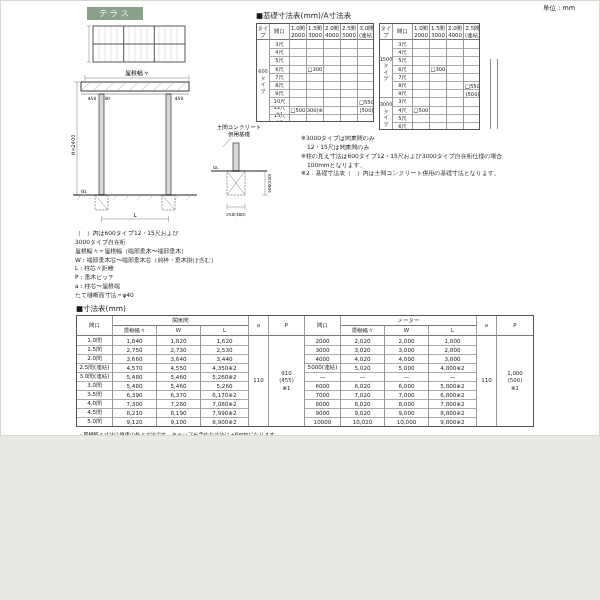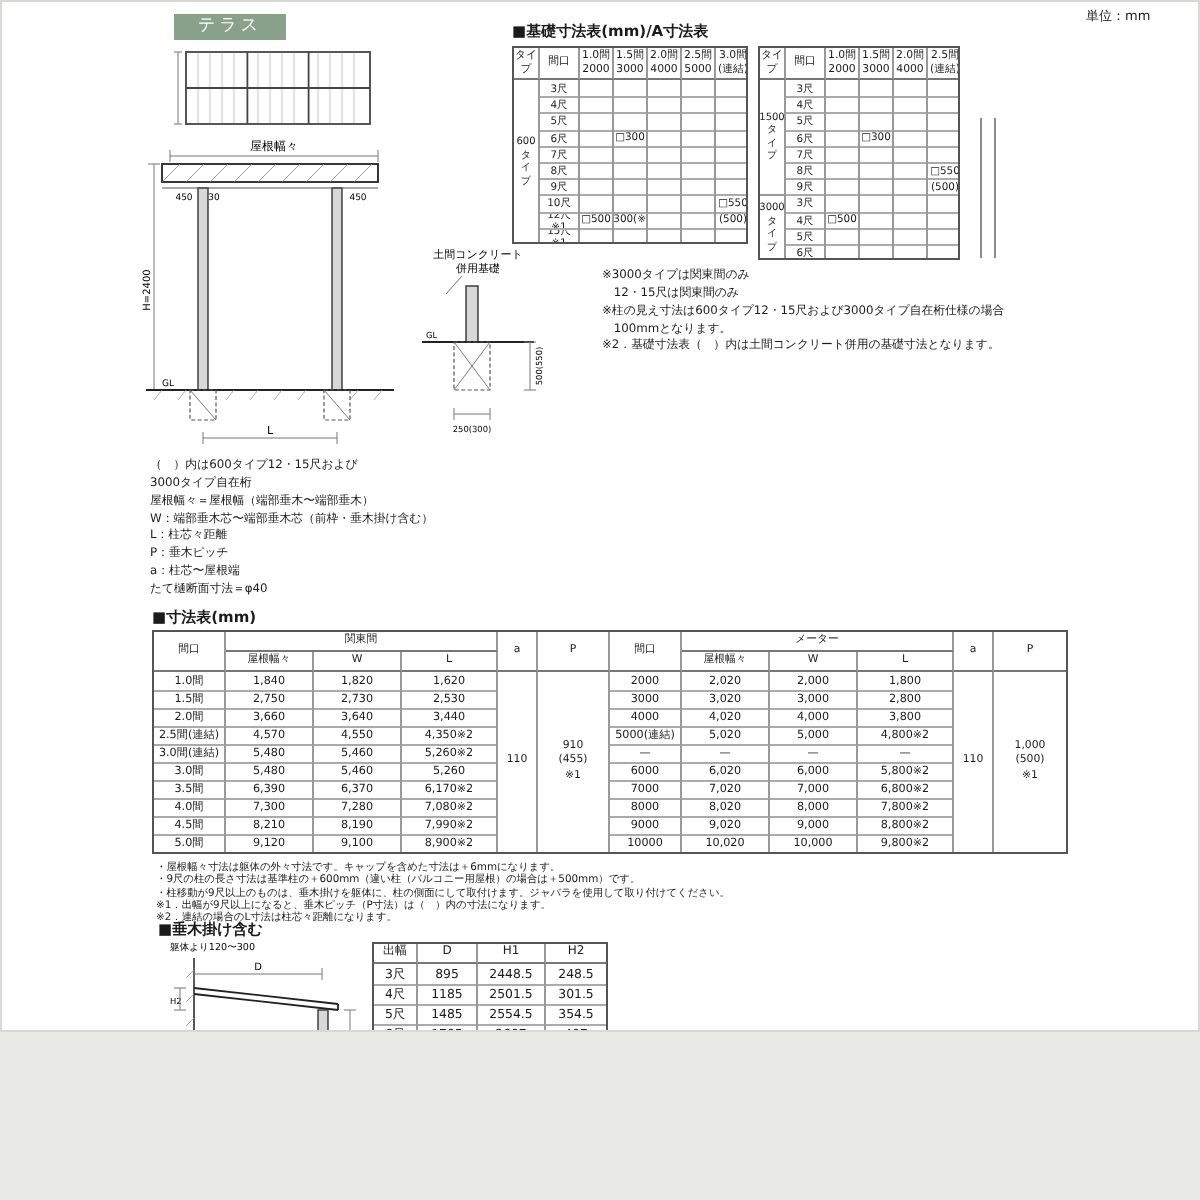--- a/index.html
+++ b/index.html
@@ -1,22 +1,22 @@
 <!DOCTYPE html>
 <html><head>
 <meta charset="utf-8">
 <style>
   *{margin:0;padding:0;box-sizing:border-box}
   html,body{background:#e9e9e6}
-  .page{position:relative;width:600px;height:516px;background:#ffffff;
+  .page{position:relative;width:600px;height:436px;background:#ffffff;
         font-family:"DejaVu Sans",sans-serif;color:#1b1b1b;overflow:hidden;
         border:1px solid #d8d8d4;margin:0 auto}
   .abs{position:absolute}
   .chip{background:#8aa28b;color:#fff;font-size:8.5px;line-height:13px;padding:0 12px;letter-spacing:2px}
-  .hd{font-size:7.5px;font-weight:bold;white-space:nowrap}
+  .hd{font-size:7.5px;font-weight:normal;white-space:nowrap}
   .tbl{position:absolute;border:1px solid #555;background:#fff;overflow:hidden}
   .hc{position:absolute;display:flex;align-items:center;justify-content:center;text-align:center;
       font-size:5.4px;line-height:1.15;white-space:pre-line;border-right:1px solid #999;
       border-bottom:1px solid #777;overflow:hidden}
   .merged{position:absolute;display:flex;align-items:center;justify-content:center;text-align:center;
       font-size:5.4px;line-height:1.3;white-space:pre-line;border-right:1px solid #999;overflow:hidden}
   .bcol{position:absolute;display:flex;flex-direction:column;border-right:1px solid #999;overflow:hidden}
   .bcol > div{display:flex;align-items:center;justify-content:center;text-align:center;
       white-space:pre-line;overflow:hidden;flex:0 0 auto}
   .bcol > div + div{border-top:1px solid #aaa}

